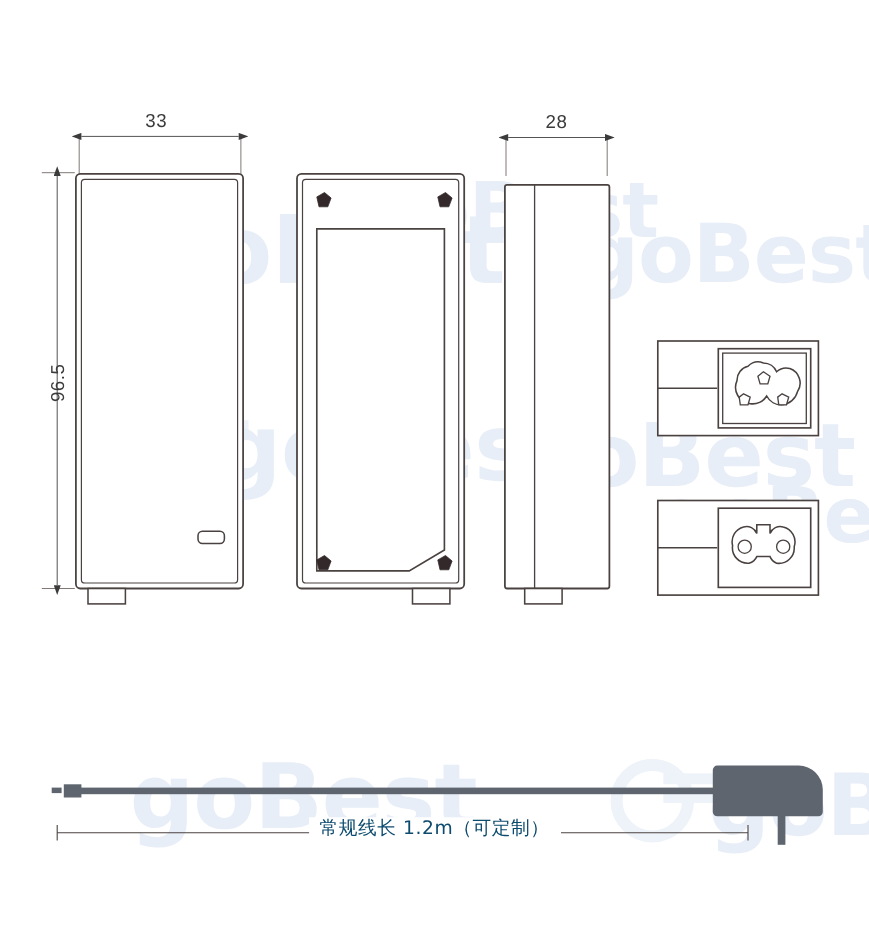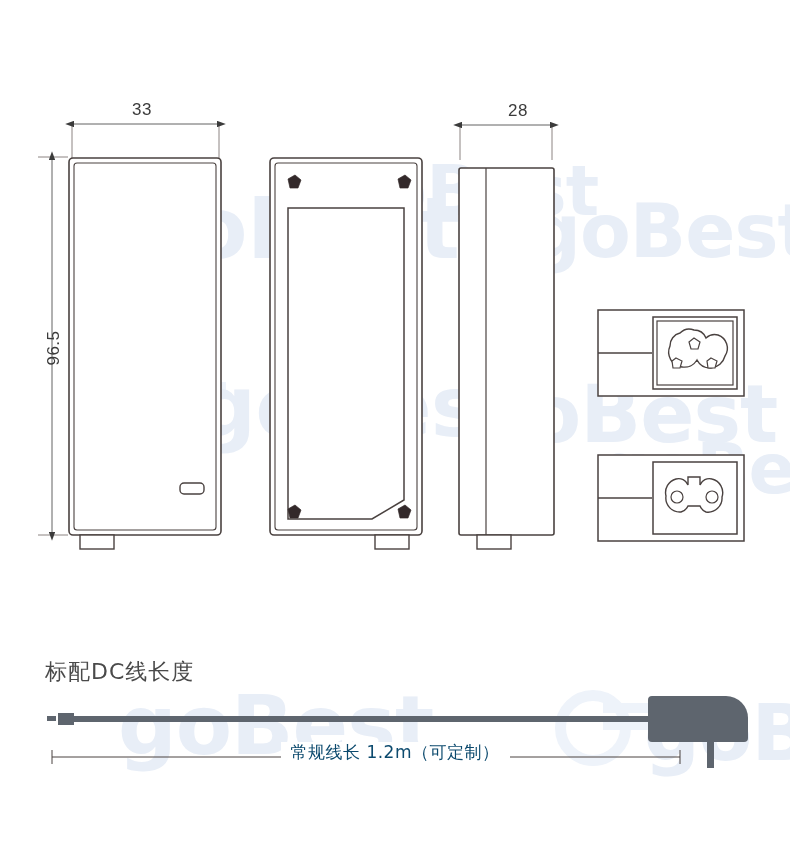--- a/index.html
+++ b/index.html
@@ -272,23 +272,22 @@
       <line x1="52" y1="757" x2="680" y2="757"></line>
       <line x1="52" y1="750" x2="52" y2="764"></line>
       <line x1="680" y1="750" x2="680" y2="764"></line>
     </g>
   </svg>
 
   <div class="dim-text" style="left:132px; top:100px;">33</div>
 
   <div class="dim-text vert" style="left:36px; top:338px;">96.5</div>
 
-  <div class="dim-text" style="left:508px; top:101px;">28</div>
-
-  <div class="section-title">标配DC线长度</div>
+  <div class="dim-text" style="left:496px; top:101px;">28</div>
+
 
   <div class="cable-art cable-tip2"></div>
   <div class="cable-art cable-tip"></div>
   <div class="cable-art cable-wire"></div>
   <div class="cable-art brick"></div>
   <div class="cable-art brick-pin"></div>
 
   <div class="cable-caption">
     <span>常规线长 1.2m（可定制）</span>
   </div>

